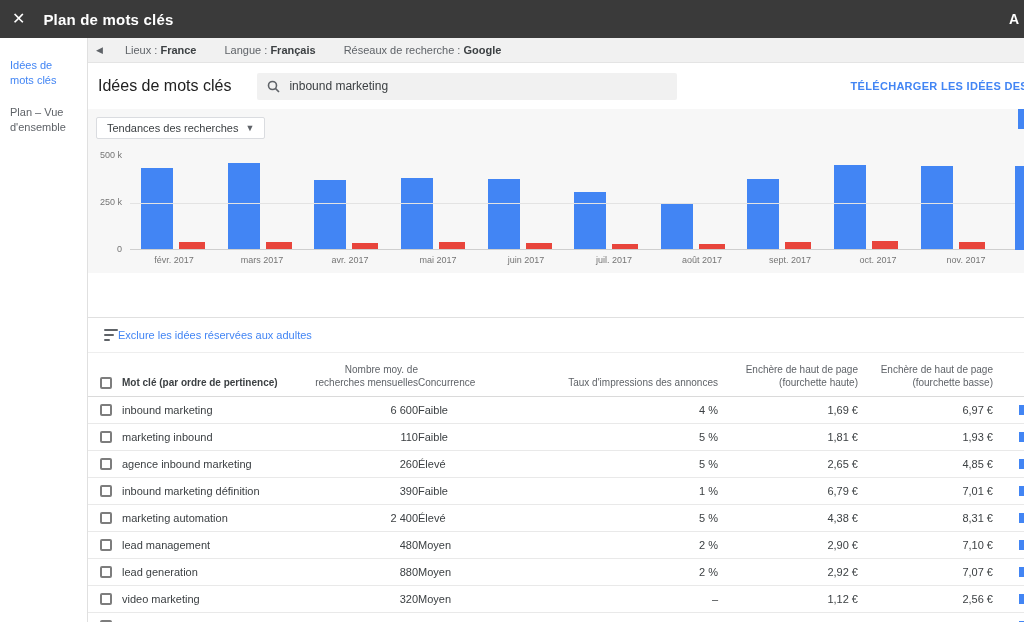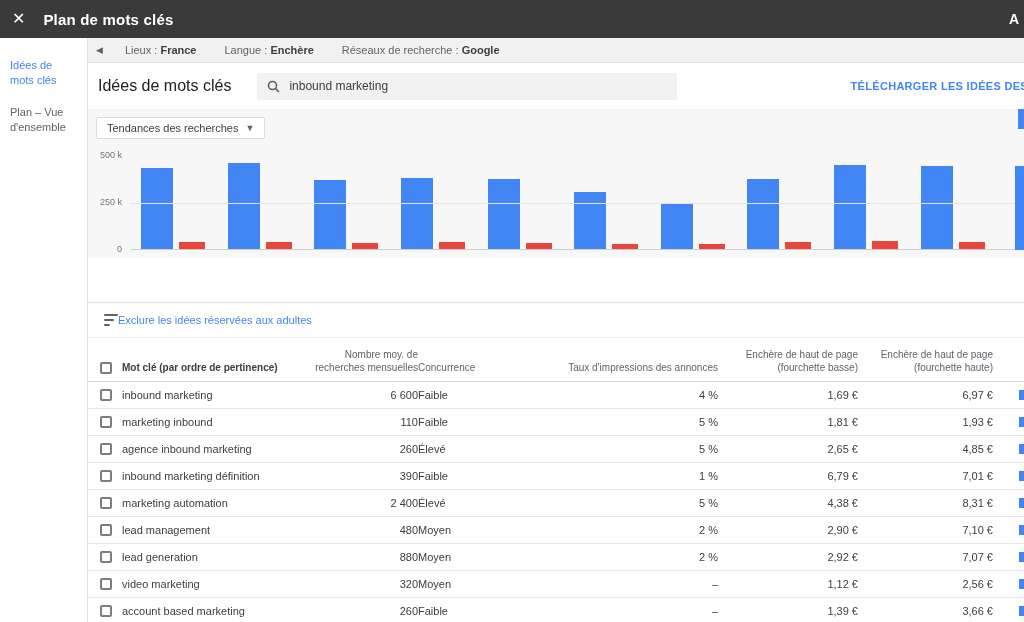--- a/index.html
+++ b/index.html
@@ -104,21 +104,21 @@
   <main class="main">
 
     <div class="filterbar">
       <span class="back-arrow">◀</span>
       <span class="filter-item">
         <span>Lieux :</span>
         <b>France</b>
       </span>
       <span class="filter-item">
         <span>Langue :</span>
-        <b>Enchère</b>
+        <b>Français</b>
       </span>
       <span class="filter-item">
         <span>Réseaux de recherche :</span>
         <b>Google</b>
       </span>
     </div>
 
     <div class="toolbar">
       <span class="page-heading">Idées de mots clés</span>
       <div class="searchbox">
@@ -182,20 +182,32 @@
                 <div class="bar" style="height: 85.5px; background: rgb(66, 133, 244);"></div>
                 <div class="bar" style="height: 9.5px; background: rgb(232, 69, 60);"></div>
               </div>
               <div class="bar-group">
                 <div class="bar" style="height: 83.6px; background: rgb(66, 133, 244);"></div>
                 <div class="bar" style="height: 8.5px; background: rgb(232, 69, 60);"></div>
               </div>
             </div>
           <div class="partial-bar"></div>
         </div>
+        <div class="month-row" id="plot-months">
+            <div class="month-label">févr. 2017</div>
+            <div class="month-label">mars 2017</div>
+            <div class="month-label">avr. 2017</div>
+            <div class="month-label">mai 2017</div>
+            <div class="month-label">juin 2017</div>
+            <div class="month-label">juil. 2017</div>
+            <div class="month-label">août 2017</div>
+            <div class="month-label">sept. 2017</div>
+            <div class="month-label">oct. 2017</div>
+            <div class="month-label">nov. 2017</div>
+          </div>
       </div>
     </section>
 
     <div class="white-gap"></div>
 
     <div class="exclude-row">
       <span class="funnel-icon">
           <i></i>
           <i></i>
           <i></i>
@@ -205,22 +217,22 @@
 
     <div class="table">
       <div class="thead">
         <div class="hcell c-check">
             <span class="cb"></span>
           </div>
         <div class="hcell kw">Mot clé (par ordre de pertinence)</div>
         <div class="hcell num">Nombre moy. de recherches mensuelles</div>
         <div class="hcell">Concurrence</div>
         <div class="hcell num">Taux d'impressions des annonces</div>
+        <div class="hcell num">Enchère de haut de page (fourchette haute)</div>
         <div class="hcell num">Enchère de haut de page (fourchette basse)</div>
-        <div class="hcell num">Enchère de haut de page (fourchette haute)</div>
       </div>
       <div id="rows">
           <div class="trow">
             <div class="cell c-check">
               <span class="cb"></span>
             </div>
             <div class="cell c-kw">inbound marketing</div>
             <div class="cell c-num">6 600</div>
             <div class="cell c-comp">Faible</div>
             <div class="cell c-num">4 %</div>

